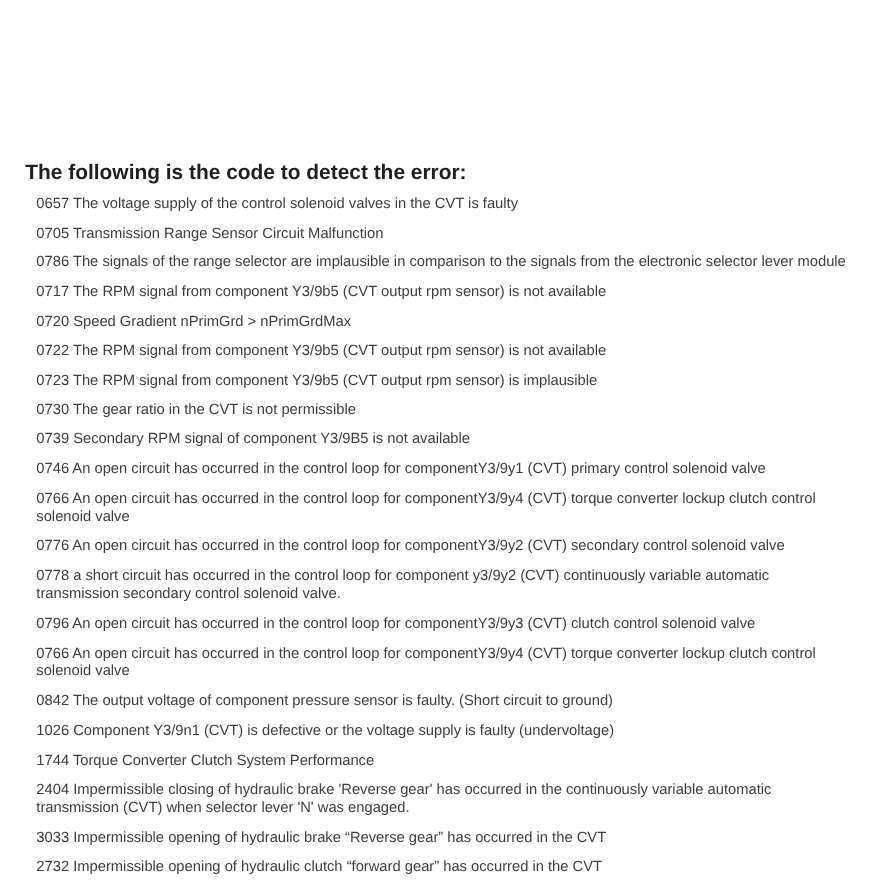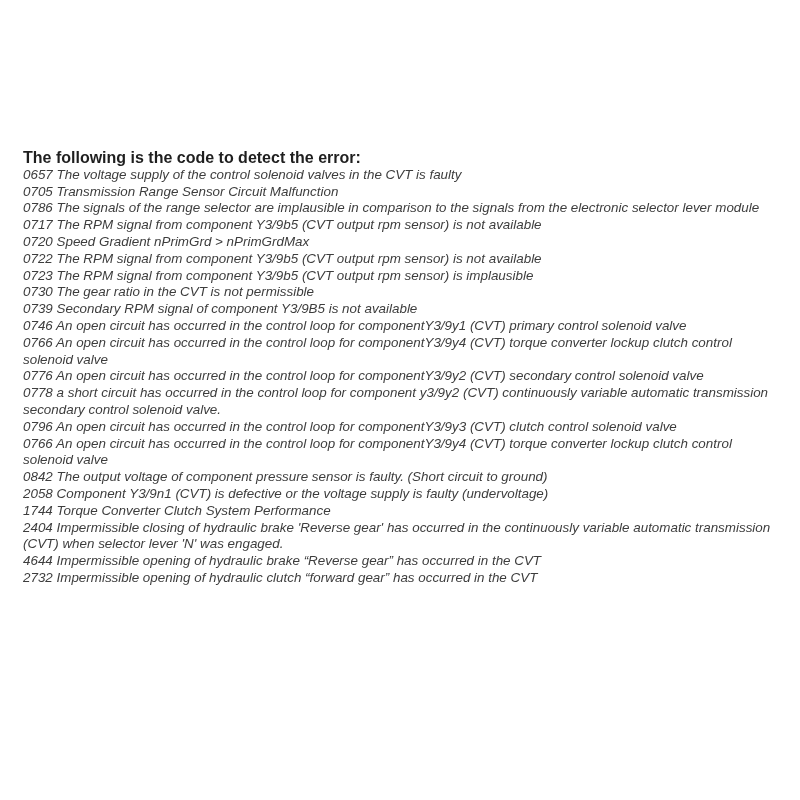--- a/index.html
+++ b/index.html
@@ -16,32 +16,31 @@
     overflow: hidden;
   }
   .doc {
     position: absolute;
     left: 23px;
     top: 150px;
     width: 758px;
   }
   .heading {
     margin: 0;
-    font-size: 16px;
+    font-size: 19px;
     line-height: 16.8px;
     font-weight: bold;
     color: #1f1f1f;
   }
   .line {
-    margin: 0;
+    margin: 10px;
     font-size: 13.4px;
     line-height: 16.8px;
     color: #3d3d3d;
     word-wrap: break-word;
-    font-style: italic;
   }
 </style>
 </head>
 <body>
 
 <div class="doc">
   <p class="heading">The following is the code to detect the error:</p>
   <div id="error-code-list">
       <p class="line"><span>0657</span> <span>The voltage supply of the control solenoid valves in the CVT is faulty</span></p>
       <p class="line"><span>0705</span> <span>Transmission Range Sensor Circuit Malfunction</span></p>
@@ -52,19 +51,19 @@
       <p class="line"><span>0723</span> <span>The RPM signal from component Y3/9b5 (CVT output rpm sensor) is implausible</span></p>
       <p class="line"><span>0730</span> <span>The gear ratio in the CVT is not permissible</span></p>
       <p class="line"><span>0739</span> <span>Secondary RPM signal of component Y3/9B5 is not available</span></p>
       <p class="line"><span>0746</span> <span>An open circuit has occurred in the control loop for componentY3/9y1 (CVT) primary control solenoid valve</span></p>
       <p class="line"><span>0766</span> <span>An open circuit has occurred in the control loop for componentY3/9y4 (CVT) torque converter lockup clutch control solenoid valve</span></p>
       <p class="line"><span>0776</span> <span>An open circuit has occurred in the control loop for componentY3/9y2 (CVT) secondary control solenoid valve</span></p>
       <p class="line"><span>0778</span> <span>a short circuit has occurred in the control loop for component y3/9y2 (CVT) continuously variable automatic transmission secondary control solenoid valve.</span></p>
       <p class="line"><span>0796</span> <span>An open circuit has occurred in the control loop for componentY3/9y3 (CVT) clutch control solenoid valve</span></p>
       <p class="line"><span>0766</span> <span>An open circuit has occurred in the control loop for componentY3/9y4 (CVT) torque converter lockup clutch control solenoid valve</span></p>
       <p class="line"><span>0842</span> <span>The output voltage of component pressure sensor is faulty. (Short circuit to ground)</span></p>
-      <p class="line"><span>2058</span> <span>Component Y3/9n1 (CVT) is defective or the voltage supply is faulty (undervoltage)</span></p>
+      <p class="line"><span>1026</span> <span>Component Y3/9n1 (CVT) is defective or the voltage supply is faulty (undervoltage)</span></p>
       <p class="line"><span>1744</span> <span>Torque Converter Clutch System Performance</span></p>
       <p class="line"><span>2404</span> <span>Impermissible closing of hydraulic brake 'Reverse gear' has occurred in the continuously variable automatic transmission (CVT) when selector lever 'N' was engaged.</span></p>
-      <p class="line"><span>4644</span> <span>Impermissible opening of hydraulic brake “Reverse gear”  has occurred in the CVT</span></p>
+      <p class="line"><span>3033</span> <span>Impermissible opening of hydraulic brake “Reverse gear”  has occurred in the CVT</span></p>
       <p class="line"><span>2732</span> <span>Impermissible opening of hydraulic clutch  “forward gear”  has occurred in the CVT</span></p>
     </div>
 </div>
 
 </body></html>

